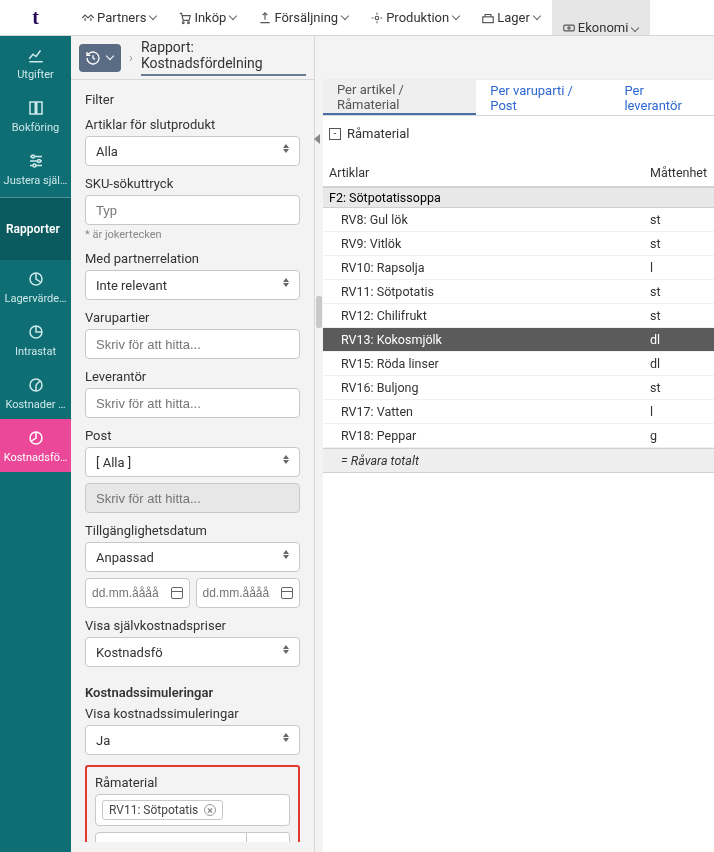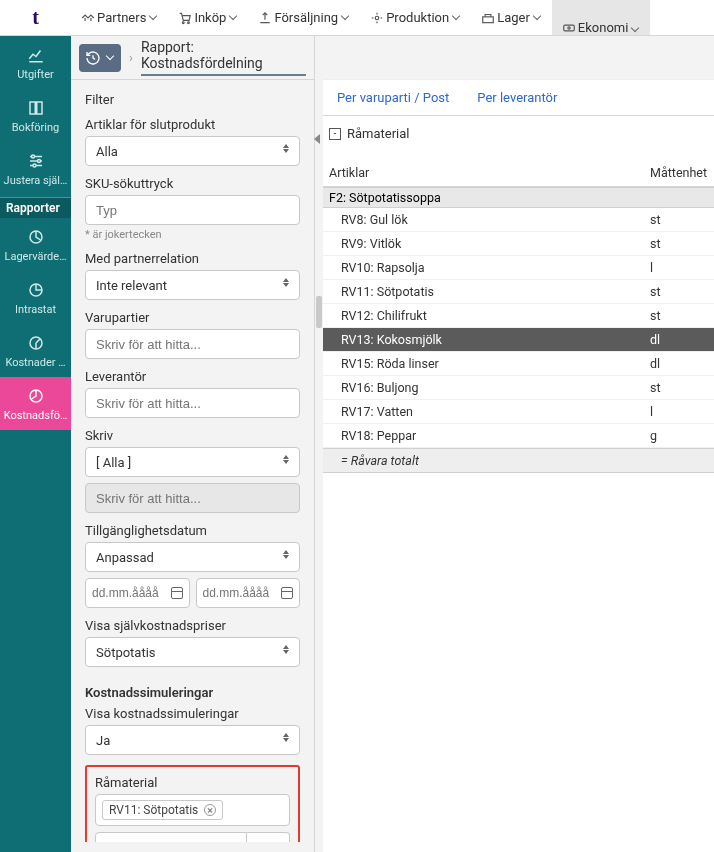--- a/index.html
+++ b/index.html
@@ -100,21 +100,21 @@
     margin-bottom: 4px;
   }
   .rail-separator {
     border-top: 1px solid rgba(255,255,255,0.25);
     margin: 2px 0 0 0;
   }
   .rail-header {
     background: #0b5a5f;
     color: #fff;
     font-weight: 600;
-    padding: 3px 6px;
+    padding: 24px 6px;
     font-size: 12px;
   }
   .rail-item.active {
     background: #ec4899;
     color: #fff;
   }
   
   .filterpanel {
     width: 244px;
     background: #f3f3f3;
@@ -587,21 +587,21 @@
       <div class="field-label">Varupartier</div>
       <div class="textin">
         <input placeholder="Skriv för att hitta..." style="">
       </div>
 
       <div class="field-label">Leverantör</div>
       <div class="textin">
         <input placeholder="Skriv för att hitta..." style="">
       </div>
 
-      <div class="field-label">Skriv</div>
+      <div class="field-label">Post</div>
       <div class="select updown">
         <span>[ Alla ]</span>
         <span class="ud">
             <span class="u"></span>
             <span class="d"></span>
           </span>
       </div>
       <div class="textin disabled" style="margin-top:6px">
         <input disabled="" placeholder="Skriv för att hitta..." style="">
       </div>
@@ -620,21 +620,21 @@
           <span class="cal-icon"></span>
         </div>
         <div class="textin">
           <input placeholder="dd.mm.åååå" style="">
           <span class="cal-icon"></span>
         </div>
       </div>
 
       <div class="field-label">Visa självkostnadspriser</div>
       <div class="select updown">
-        <span>Sötpotatis</span>
+        <span>Kostnadsfö</span>
         <span class="ud">
             <span class="u"></span>
             <span class="d"></span>
           </span>
       </div>
 
       <div class="group-heading">Kostnadssimuleringar</div>
       <div class="field-label" style="margin-top:4px">Visa kostnadssimuleringar</div>
       <div class="select updown">
         <span>Ja</span>
@@ -664,20 +664,21 @@
 
   <div class="gutter">
     <div class="triangle"></div>
     <div class="handle"></div>
   </div>
 
   <div class="main">
     <div class="main-top-gap"></div>
 
     <div class="tabs">
+      <div class="tab active">Per artikel / Råmaterial</div>
       <div class="tab">Per varuparti / Post</div>
       <div class="tab">Per leverantör</div>
     </div>
 
     <div class="treehead">
       <span class="sq">-</span>
       <span>Råmaterial</span>
     </div>
 
     <div class="grid-head">

